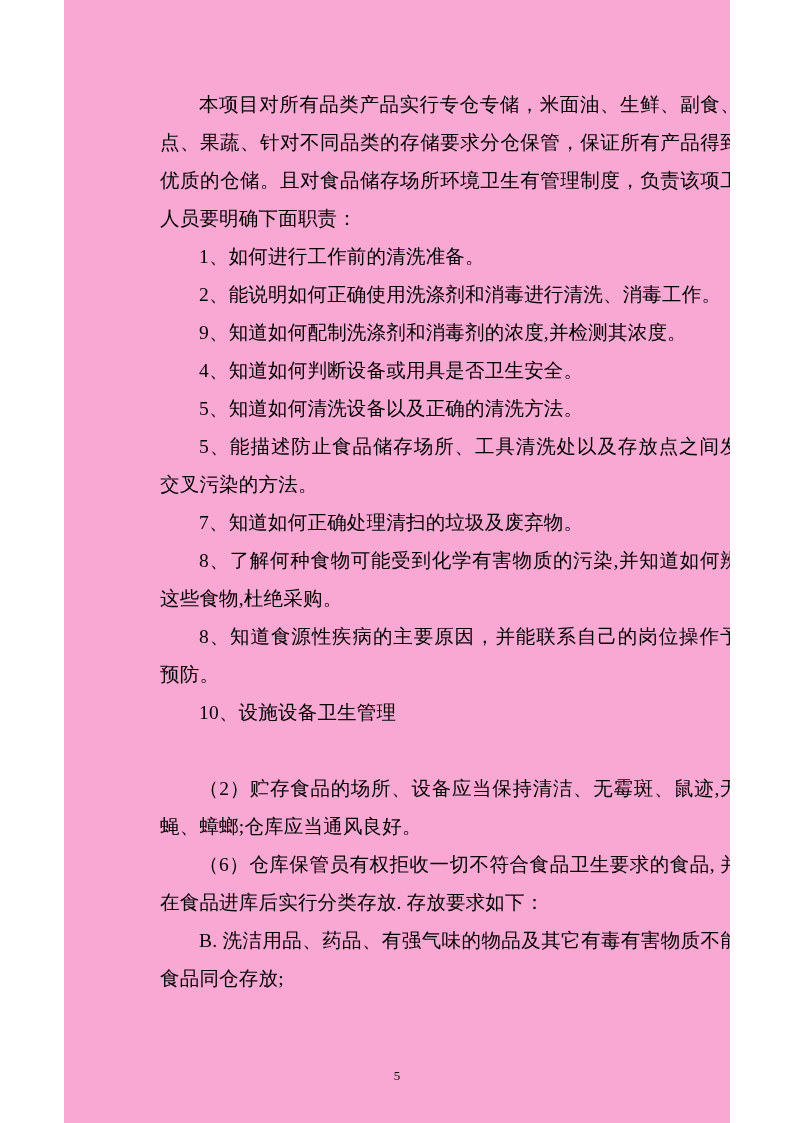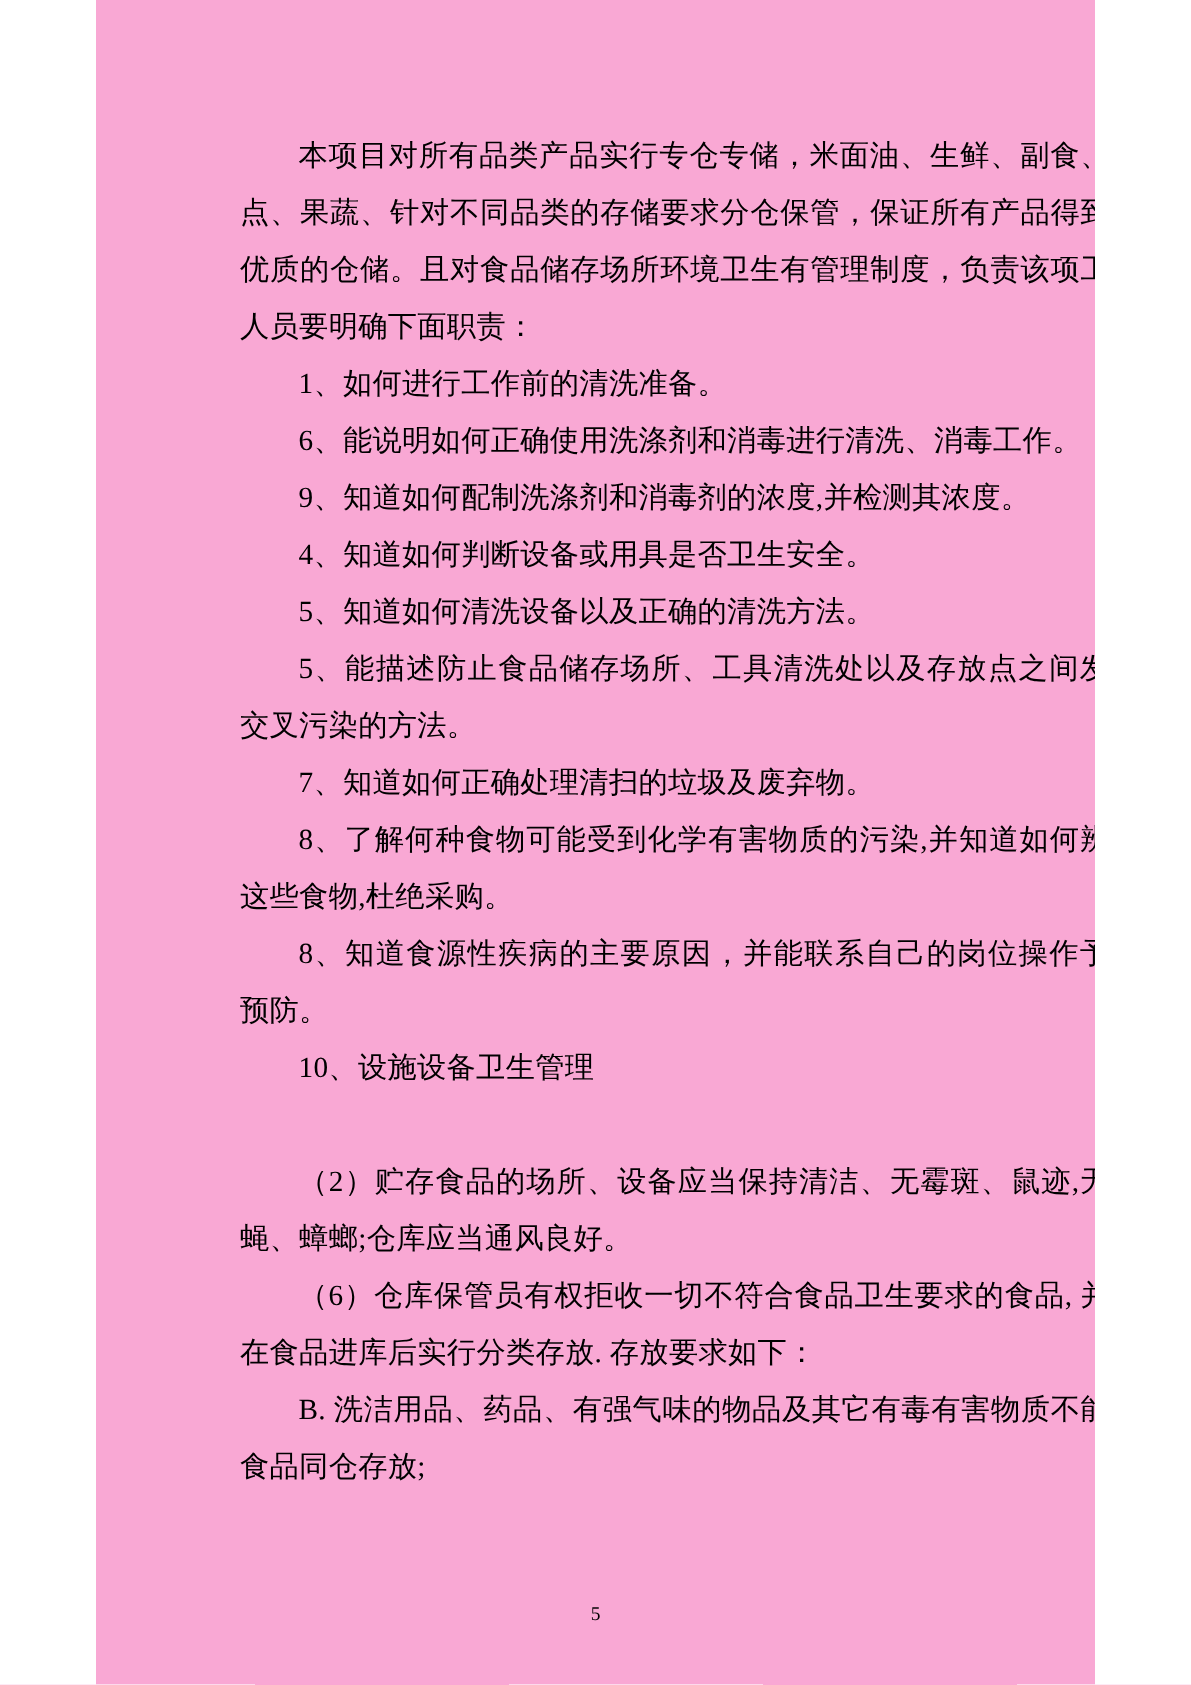--- a/index.html
+++ b/index.html
@@ -52,21 +52,21 @@
   }
 </style>
 </head>
 <body>
 
 <div class="page">
   <div class="content">
 
     <p class="para indent2">本项目对所有品类产品实行专仓专储，米面油、生鲜、副食、糕点、果蔬、针对不同品类的存储要求分仓保管，保证所有产品得到最优质的仓储。且对食品储存场所环境卫生有管理制度，负责该项工作人员要明确下面职责：</p>
     <p class="para indent2">1、如何进行工作前的清洗准备。</p>
-    <p class="para indent2">6、能说明如何正确使用洗涤剂和消毒进行清洗、消毒工作。</p>
+    <p class="para indent2">2、能说明如何正确使用洗涤剂和消毒进行清洗、消毒工作。</p>
     <p class="para indent2">9、知道如何配制洗涤剂和消毒剂的浓度,并检测其浓度。</p>
     <p class="para indent2">4、知道如何判断设备或用具是否卫生安全。</p>
     <p class="para indent2">5、知道如何清洗设备以及正确的清洗方法。</p>
     <p class="para indent2">5、能描述防止食品储存场所、工具清洗处以及存放点之间发生交叉污染的方法。</p>
     <p class="para indent2">7、知道如何正确处理清扫的垃圾及废弃物。</p>
     <p class="para indent2">8、了解何种食物可能受到化学有害物质的污染,并知道如何辨别这些食物,杜绝采购。</p>
     <p class="para indent2">8、知道食源性疾病的主要原因，并能联系自己的岗位操作予以预防。</p>
     <p class="para indent2">10、设施设备卫生管理</p>
 
     <div class="blank"></div>

